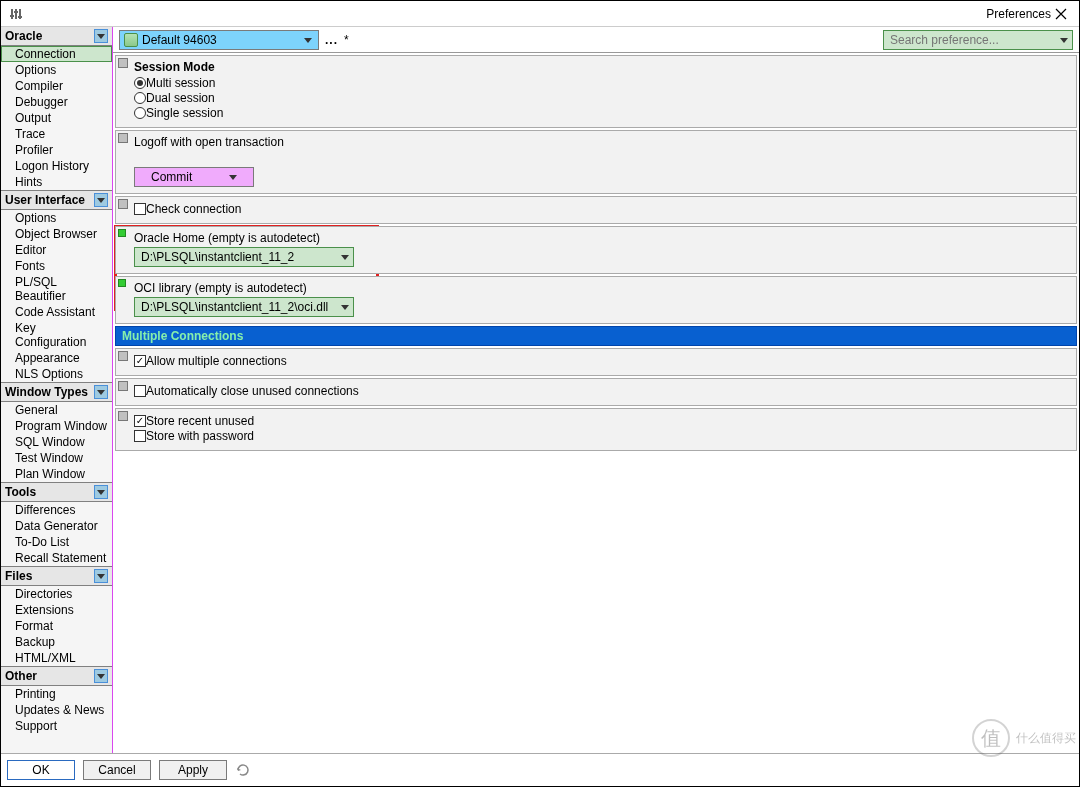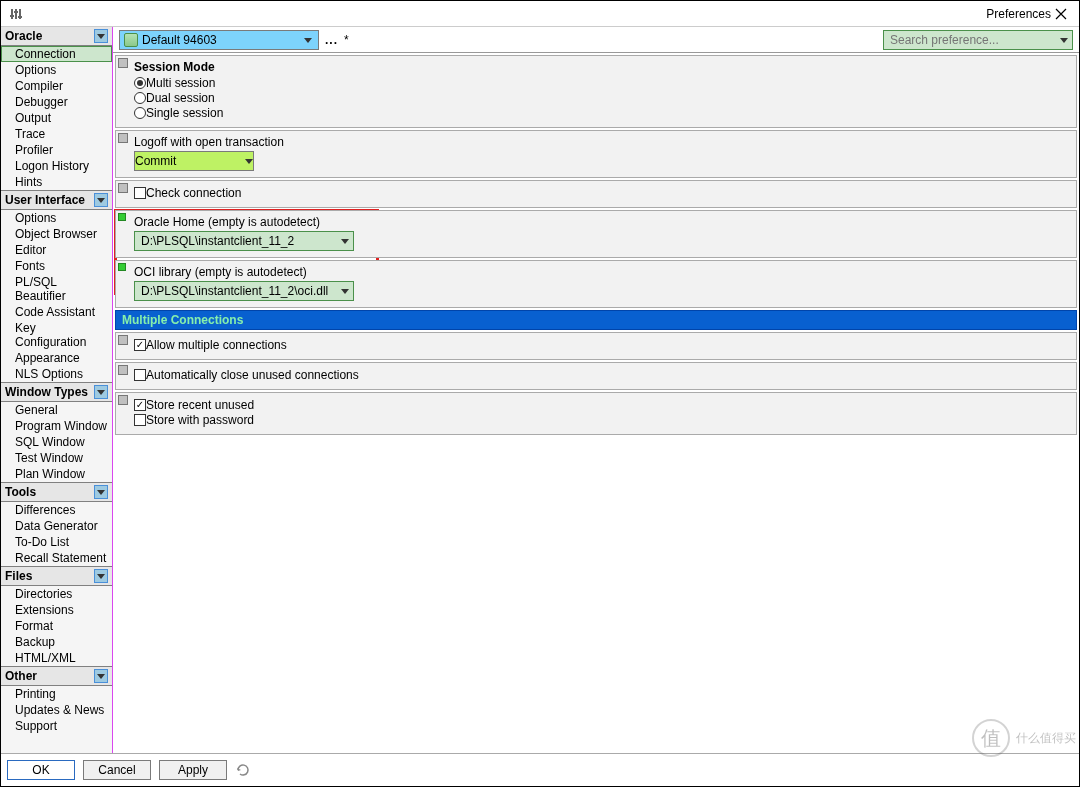--- a/index.html
+++ b/index.html
@@ -31,21 +31,21 @@
   .group { border:1px solid #aaa; background:#f2f2f2; margin-bottom:2px; position:relative; }
   .group .handle { width:10px; height:10px; position:absolute; left:2px; top:2px; border:1px solid #777; background:#c0c0c0; cursor:move;}
   .group-inner { padding: 4px 6px 6px 18px; }
   .group-title { font-weight:bold; margin-bottom:2px;}
   .group-label { margin-bottom: 2px; }
   .radio-row, .check-row { display:flex; align-items:center; margin: 1px 0;}
   .radio-row .circ { width:12px; height:12px; border:1px solid #333; border-radius:50%; display:flex; align-items:center; justify-content:center; background:#fff;}
   .radio-row .circ.sel::after{ content:""; width:6px; height:6px; background:#333; border-radius:50%;}
   .check-row .box { width:12px; height:12px; border:1px solid #333; background:#fff; display:flex; align-items:center; justify-content:center;}
   .check-row .box.sel::after{ content:"✓"; font-size:10px; line-height:10px;}
-  .smallselect { width:120px; height:20px; border:1px solid #7a7a7a; background:#bef264; display:flex; align-items:center; justify-content:space-between; padding:0 0; margin-top:2px;}
+  .smallselect { width:120px; height:20px; border:1px solid #7a7a7a; background:#f0abfc; display:flex; align-items:center; justify-content:space-between; padding:0 16px; margin-top:18px;}
   .gsel { width:220px; height:20px; border:1px solid #4a904a; background:#cde6cd; display:flex; align-items:center; justify-content:space-between; padding:0 4px; margin-top:2px;}
   .gsel input { background:transparent; border:none; outline:none; flex:1; }
   .section-header { background:#0860d0; color:#86efac; font-weight:bold; padding:2px 6px; border:1px solid #0044aa; margin-bottom:2px;}
   .hl-mod { position:absolute; left:2px; top:2px; width:8px; height:8px; background:#3c3; border:1px solid #282;}
   .red-outline { position:absolute; border:3px solid #e02020; pointer-events:none; }
   .btnbar { padding: 6px; border-top:1px solid #aaa; display:flex; gap:8px; align-items:center;}
   .btn { width:68px; height:20px; border:1px solid #7a7a7a; background:#f0f0f0; display:flex; align-items:center; justify-content:center; cursor:default;}
   .btn.primary { border:1px solid #2a6ac0; background:#fff;}
   .reseticon { width:16px; height:16px; }
   svg { display:block; }

